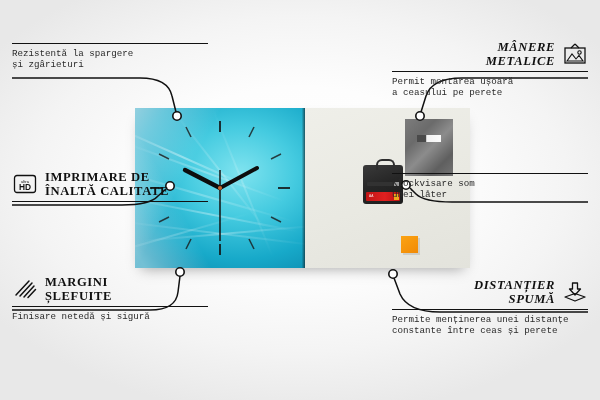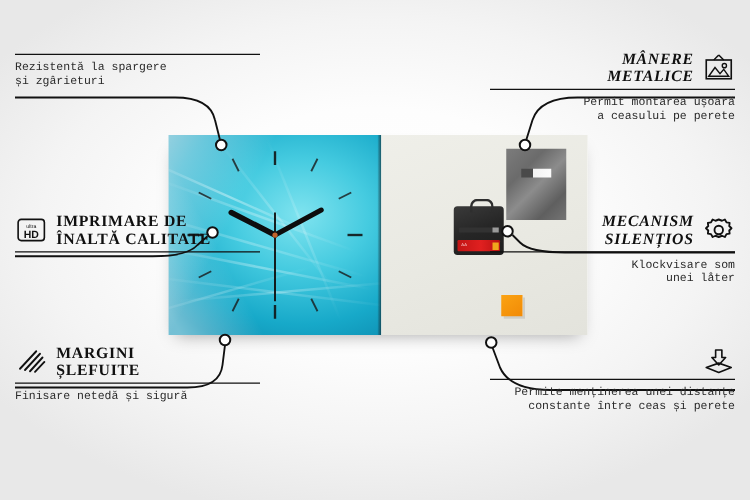--- a/index.html
+++ b/index.html
@@ -28,21 +28,21 @@
     white-space:pre-line;
   }
   .feat.left .ttl{text-align:left;}
   .feat.right .ttl{text-align:right;}
   .rule{height:0;border-top:1.4px solid #111;margin-top:3px;}
   .feat .sub{
     font-family:Liberation Mono, monospace;
     font-size:9.2px;line-height:11px;color:#2a2a2a;
     margin-top:3.5px;white-space:pre-line;
   }
-  .feat.right .sub{text-align:right;}
+  .feat.right .sub{}
   .ico{width:26px;height:22px;flex:0 0 auto;display:block;}
 
   
   #panel{
     position:absolute;left:135px;top:108px;width:335px;height:160px;
     box-shadow:0 7px 13px -6px rgba(0,0,0,.34);
   }
   #front{
     position:absolute;left:0;top:0;width:170px;height:160px;
     background:
@@ -219,37 +219,29 @@
         <path d="M5 18 L10 11 L14 16 L17 12.5 L21 18 Z" fill="none" stroke="#111" stroke-width="1.1"></path>
         <circle cx="17.5" cy="9.5" r="1.7" fill="none" stroke="#111" stroke-width="1.1"></circle>
       </svg>
     </div>
     <div class="rule"></div>
     <div class="sub">Permit montarea ușoară
 a ceasului pe perete</div>
   </div>
 
   <div class="feat right" style="left:392px;top:170px;width:196px">
-    <div class="head">
-      <div class="ttl">MECANISM
-SILENȚIOS</div>
-      <svg class="ico" viewBox="0 0 26 22">
-        <g fill="none" stroke="#111" stroke-width="1.5" stroke-linejoin="round">
-          <path d="M13 2.6 l2.6 1.0 2.3-1.0 1.3 2.3 2.5 .4 -.3 2.5 1.8 1.8 -1.8 1.8 .3 2.5 -2.5 .4 -1.3 2.3 -2.3-1.0 -2.6 1.0 -2.6-1.0 -2.3 1.0 -1.3-2.3 -2.5-.4 .3-2.5 -1.8-1.8 1.8-1.8 -.3-2.5 2.5-.4 1.3-2.3 2.3 1.0 Z"></path>
-          <circle cx="13" cy="11" r="3.4"></circle>
-        </g>
-      </svg>
-    </div>
     <div class="rule"></div>
     <div class="sub">Klockvisare som
 unei låter</div>
   </div>
 
   <div class="feat right" style="left:392px;top:278px;width:196px">
     <div class="head">
+      <div class="ttl">DISTANȚIER
+SPUMĂ</div>
       <svg class="ico" viewBox="0 0 26 22">
         <g fill="none" stroke="#111" stroke-width="1.3" stroke-linejoin="round">
           <path d="M10.5 2 h5 v6 h3 l-5.5 6 -5.5-6 h3 Z"></path>
           <path d="M13 12.5 L23 16 L13 20 L3 16 Z"></path>
         </g>
       </svg>
     </div>
     <div class="rule"></div>
     <div class="sub">Permite menținerea unei distanțe
 constante între ceas și perete</div>

